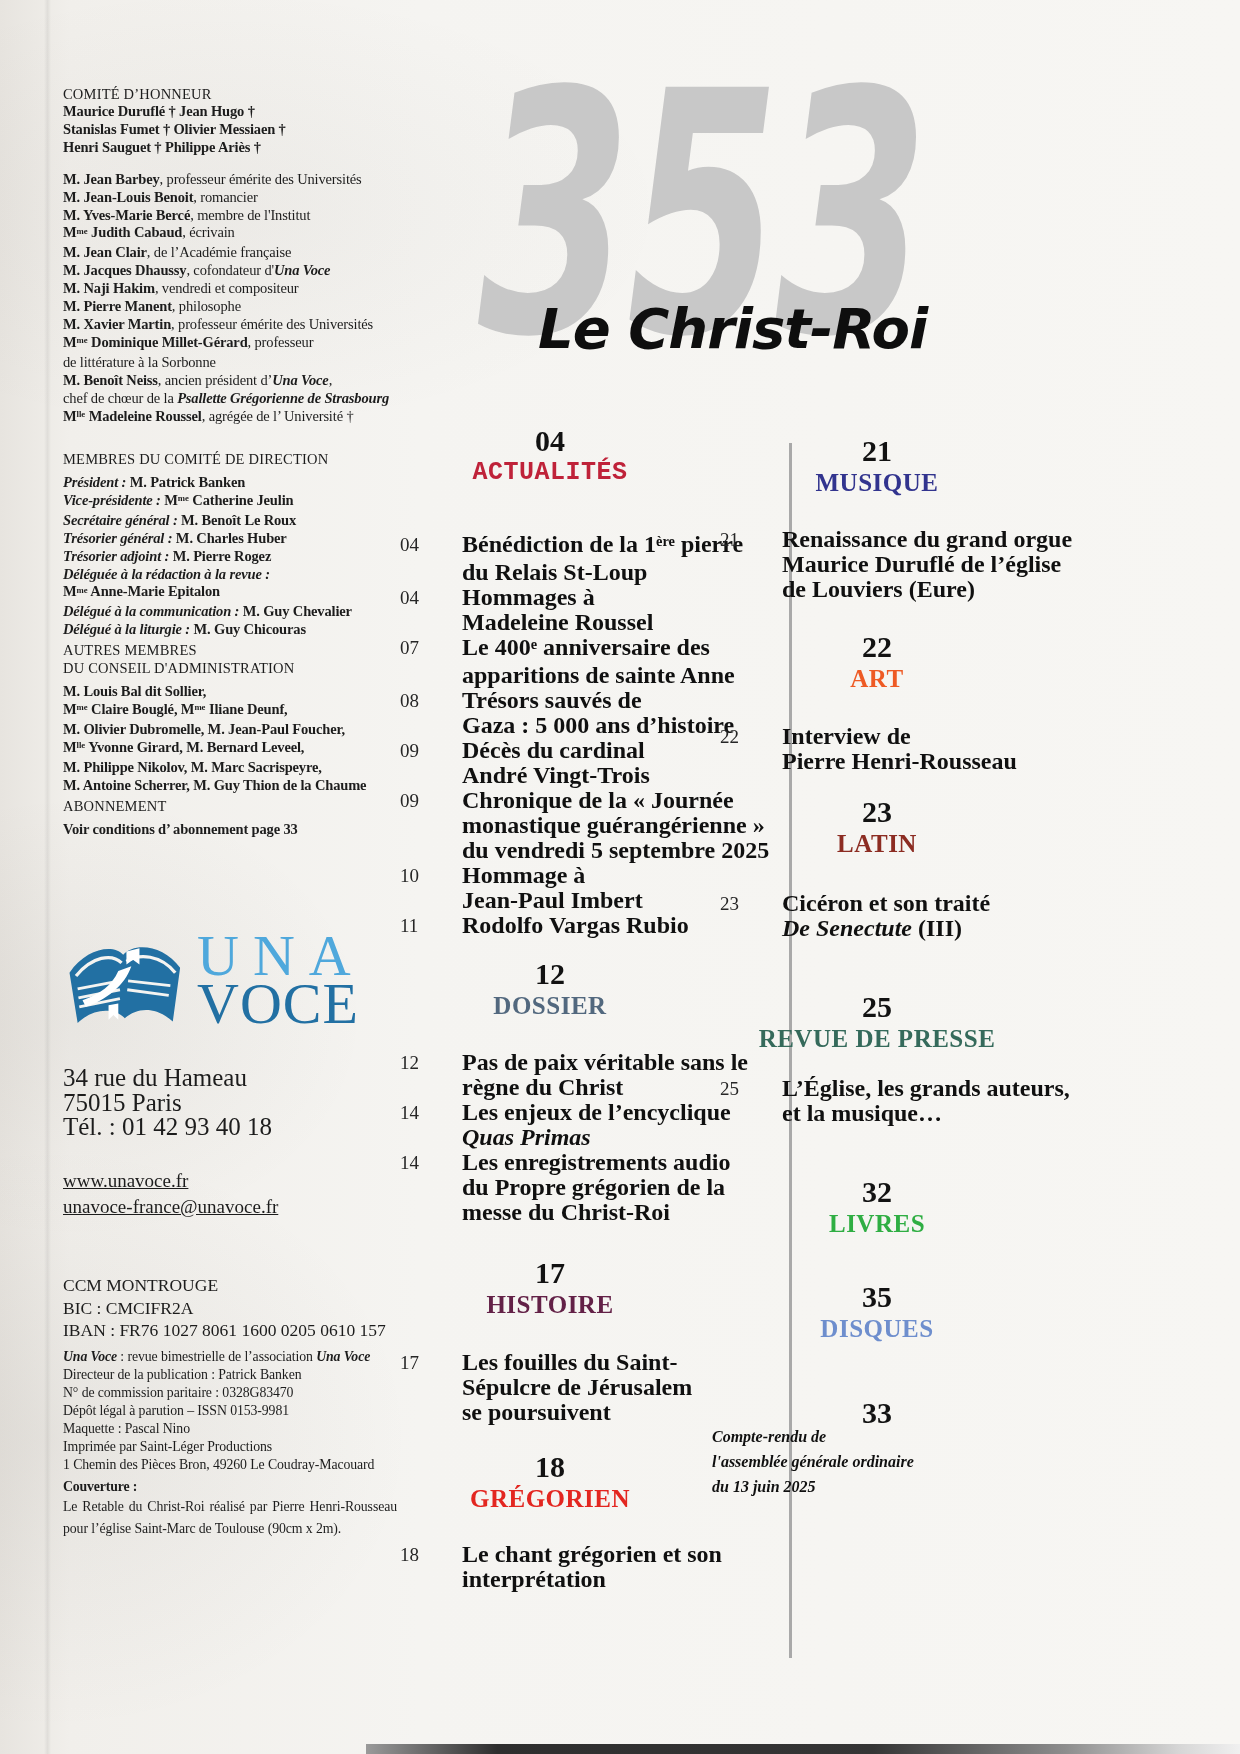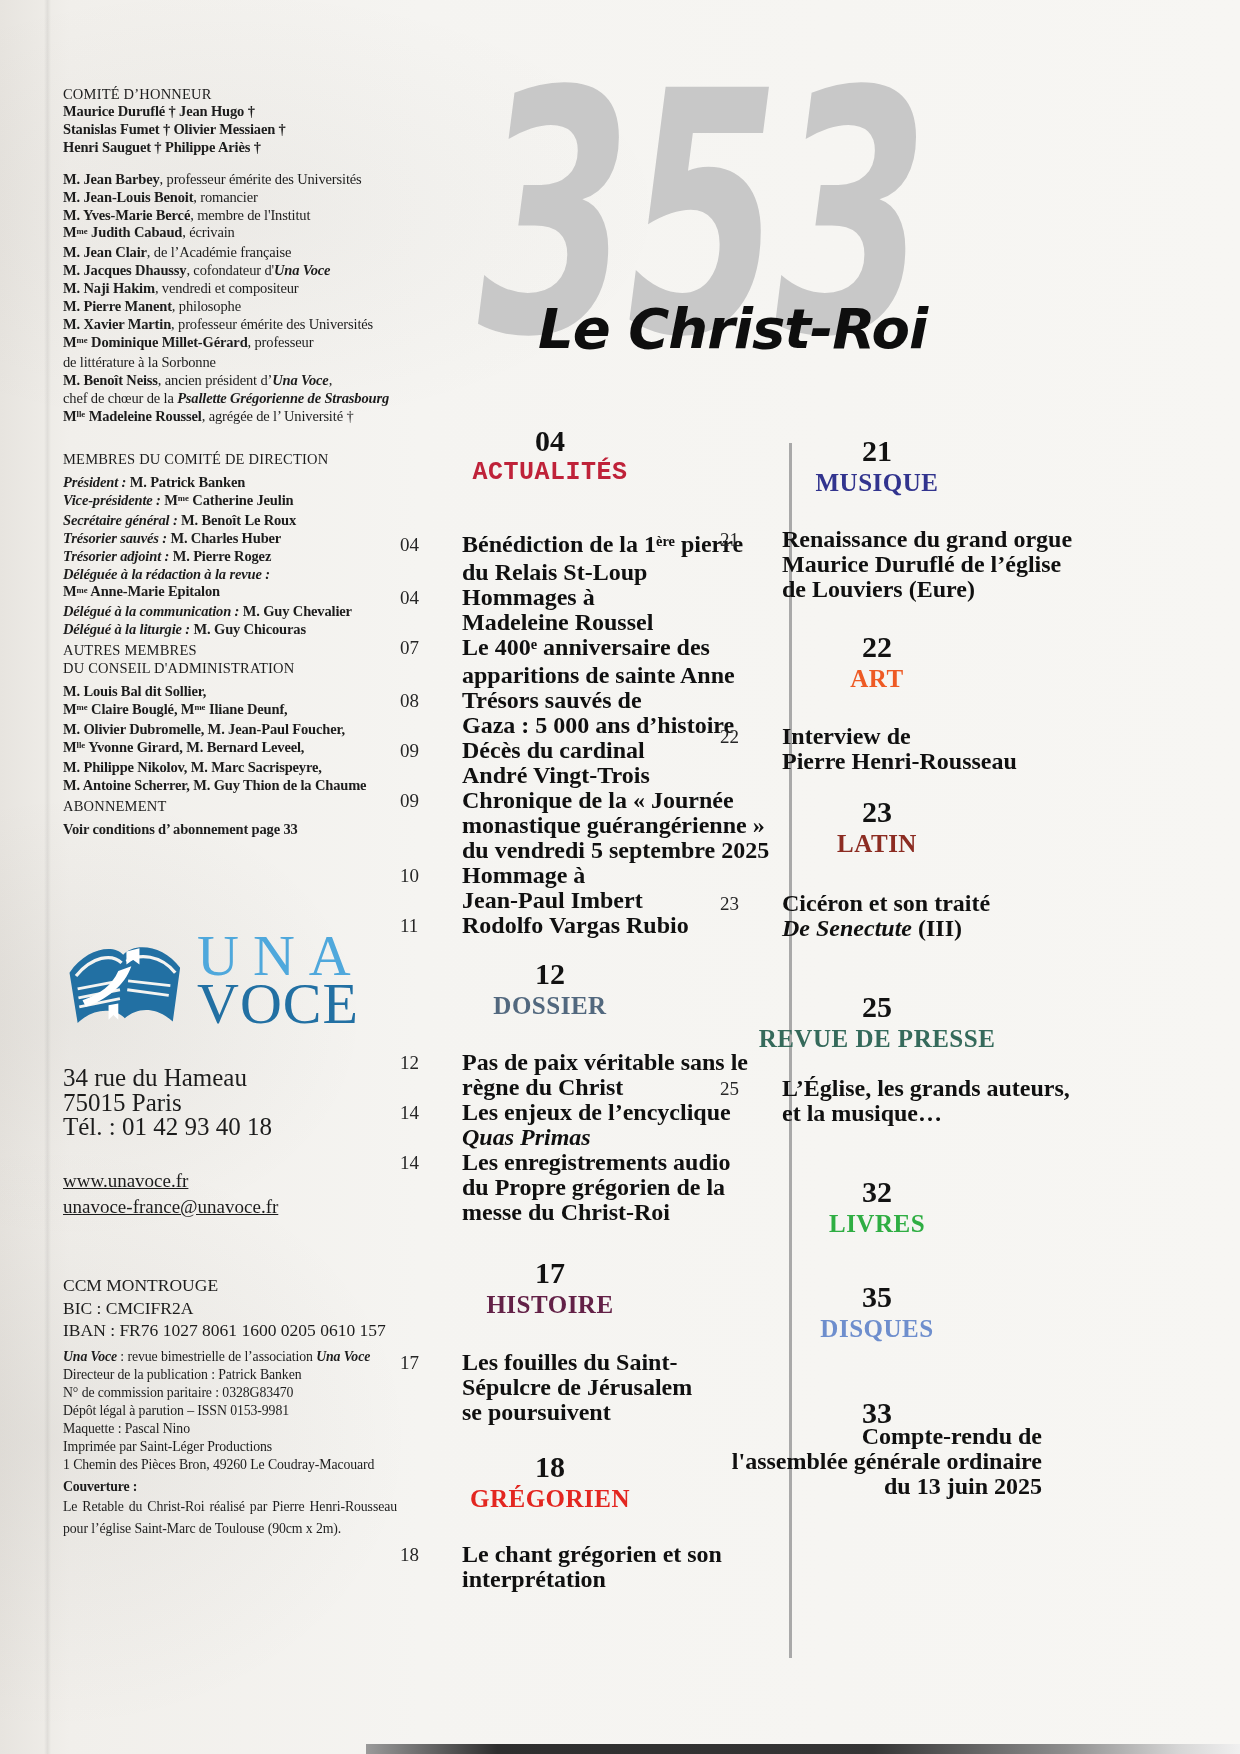--- a/index.html
+++ b/index.html
@@ -57,22 +57,22 @@
   
   .toc-col{position:absolute;top:424px;}
   .toc-mid{left:392px;width:316px;}
   .toc-right{left:712px;width:330px;}
   .sec-num{font-size:30px;font-weight:bold;text-align:center;line-height:34px;color:#121212;}
   .sec-label{font-size:25px;font-weight:bold;text-align:center;line-height:30px;letter-spacing:0.5px;}
   .entries{}
   .entry{display:flex;}
   .entry-page{flex:0 0 62px;padding-left:8px;font-size:19px;line-height:25px;color:#262626;}
   .entry-title{font-size:24px;line-height:25px;font-weight:bold;color:#101010;white-space:nowrap;}
-  .closing-lines{margin-top:-6px;font-size:24px;line-height:25px;font-weight:bold;
-    text-align:right;color:#101010;}
+  .closing-lines{margin-top:-6px;font-size:16px;line-height:25px;font-weight:bold;
+    text-align:left;color:#101010;font-style:italic;}
   
   .bottom-bar{position:absolute;left:366px;right:0;bottom:0;height:10px;
     background:linear-gradient(90deg,#9a9a9a 0%,#2e2e2e 15%,#353535 58%,#8d8d8d 80%,#d6d6d6 93%,#f0f0f0 100%);}
 </style>
 </head>
 <body>
 
 <div class="page">
   <div class="edge-crease"></div>
 
@@ -105,21 +105,21 @@
         <div class="line"><span class="s-b">M</span><span class="s-b s-sup">lle</span><span class="s-b"> Madeleine Roussel</span><span>, agrégée de l’ Université †</span></div>
       </div>
     </div>
 
     <div class="sb-block" style="top:450px">
       <div class="sb-heading">MEMBRES DU COMITÉ DE DIRECTION</div>
       <div class="dir-lines">
         <div class="line"><span class="s-i">Président : </span><span class="s-b">M. Patrick Banken</span></div>
         <div class="line"><span class="s-i">Vice-présidente : </span><span class="s-b">M</span><span class="s-b s-sup">me</span><span class="s-b"> Catherine Jeulin</span></div>
         <div class="line"><span class="s-i">Secrétaire général : </span><span class="s-b">M. Benoît Le Roux</span></div>
-        <div class="line"><span class="s-i">Trésorier sauvés : </span><span class="s-b">M. Charles Huber</span></div>
+        <div class="line"><span class="s-i">Trésorier général : </span><span class="s-b">M. Charles Huber</span></div>
         <div class="line"><span class="s-i">Trésorier adjoint : </span><span class="s-b">M. Pierre Rogez</span></div>
         <div class="line"><span class="s-i">Déléguée à la rédaction à la revue :</span></div>
         <div class="line"><span class="s-b">M</span><span class="s-b s-sup">me</span><span class="s-b"> Anne-Marie Epitalon</span></div>
         <div class="line"><span class="s-i">Délégué à la communication : </span><span class="s-b">M. Guy Chevalier</span></div>
         <div class="line"><span class="s-i">Délégué à la liturgie : </span><span class="s-b">M. Guy Chicouras</span></div>
       </div>
     </div>
 
     <div class="sb-block" style="top:641px">
       <div class="sb-heading">AUTRES MEMBRES</div>

